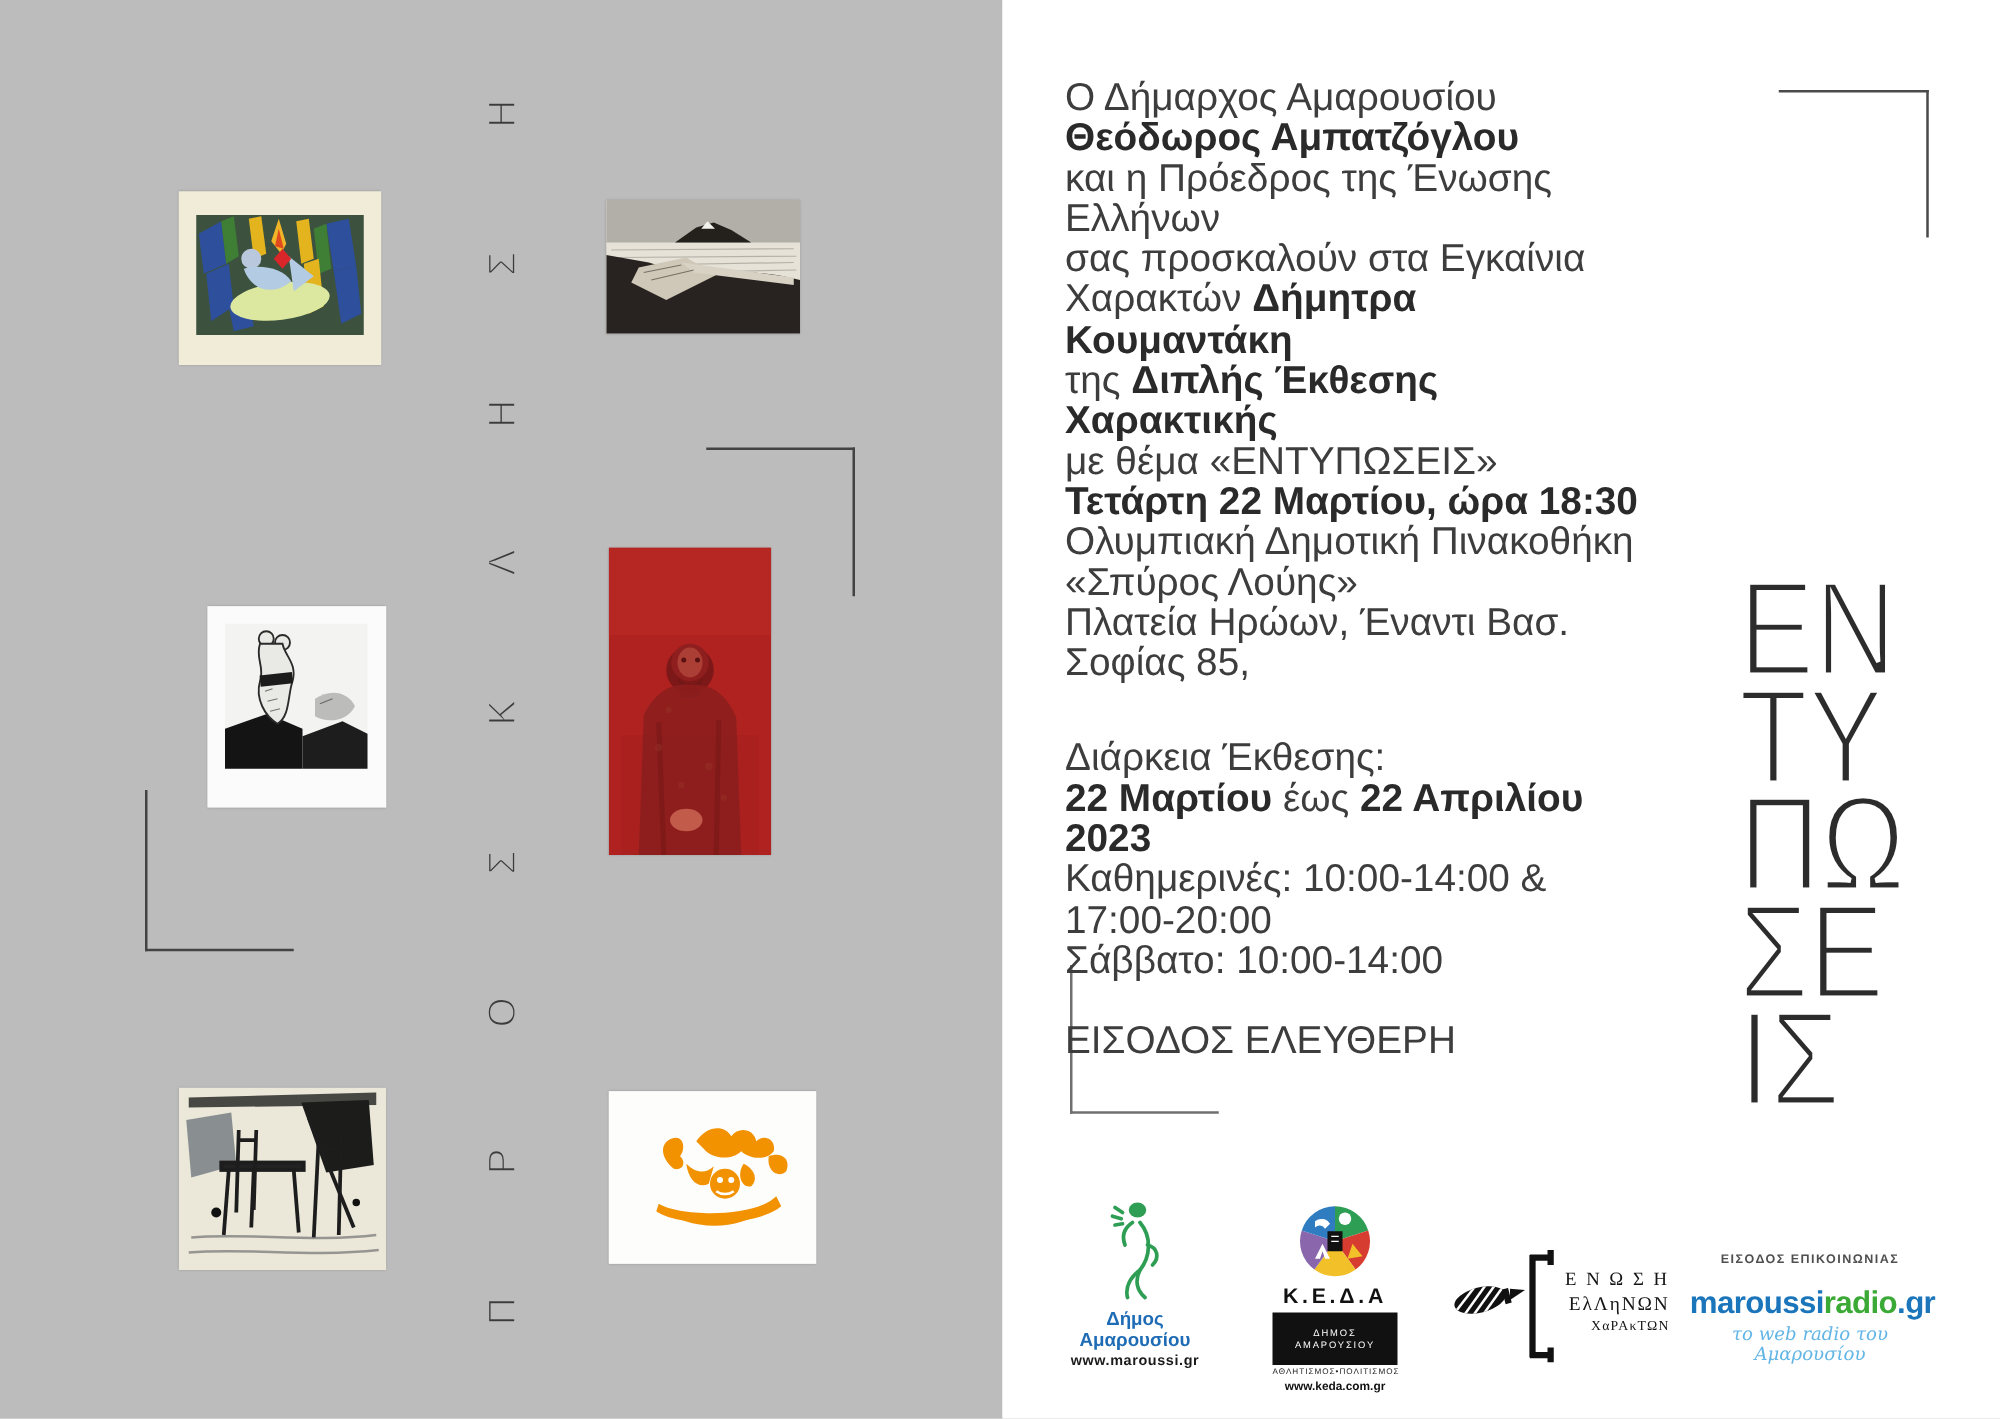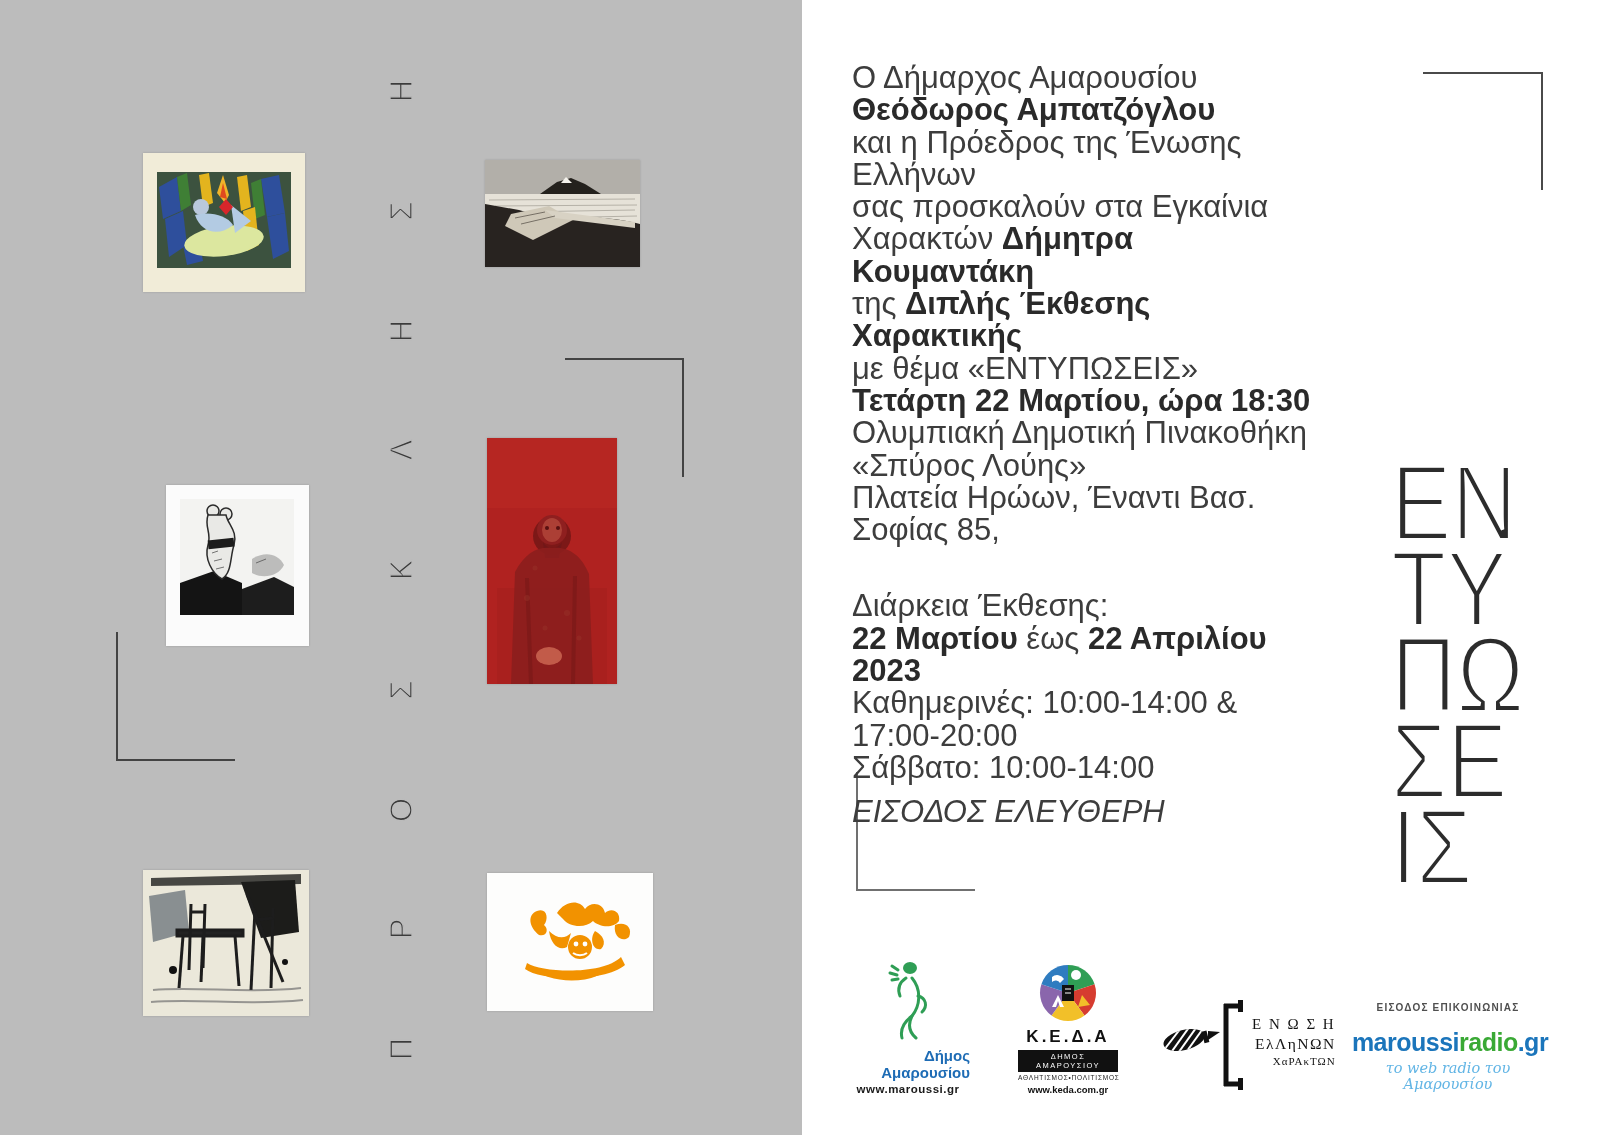--- a/index.html
+++ b/index.html
@@ -25,35 +25,35 @@
   .prosklisi .pl span{display:block;transform:rotate(-90deg);}
 
   
   .artwork{box-shadow:0 0 2px rgba(0,0,0,.18);}
   .artwork svg{display:block;}
 
   
   .invite{left:852px;top:62px;width:470px;color:#3d3d3d;font-size:31px;line-height:32.3px;}
   .invite .b{font-weight:700;color:#2a2a2a;}
   .invite .p2{margin-top:44px;}
-  .invite .p3{margin-top:12px;font-style:italic;}
+  .invite .p3{margin-top:32px;}
 
   
   .entyp{left:1391px;top:460px;width:200px;transform:scaleX(0.84);transform-origin:left top;
          font-size:108px;line-height:86px;font-weight:100;color:#2c2c2c;
          -webkit-text-stroke:4px #ffffff;letter-spacing:0px;}
   .entyp div{height:86px;}
 
   
   .logo{text-align:center;}
-  .lg-maroussi-name{font-size:15px;font-weight:700;color:#1e6cb5;margin-top:5px;text-align:right;}
+  .lg-maroussi-name{font-size:15px;font-weight:700;color:#1e6cb5;margin-top:5px;}
   .lg-maroussi-url{font-size:11.5px;font-weight:700;color:#1a1a1a;letter-spacing:.5px;margin-top:2px;}
   .lg-keda-title{font-size:17px;font-weight:700;color:#111;letter-spacing:3px;margin-top:4px;}
   .lg-keda-bar{display:inline-block;background:#111;color:#fff;font-size:7.5px;letter-spacing:1.5px;
-               padding:2px 5px;margin-top:3px;}
+               padding:12px 5px;margin-top:3px;}
   .lg-keda-sub{font-size:6.5px;color:#222;letter-spacing:.8px;margin-top:2px;}
   .lg-keda-url{font-size:9.5px;font-weight:700;color:#111;margin-top:3px;}
   .engr-text{font-family:"Liberation Serif",serif;color:#141414;text-align:right;}
   .engr-text .e1{font-size:15px;letter-spacing:2px;}
   .engr-text .e2{font-size:15.5px;letter-spacing:1.5px;margin-top:2px;}
   .engr-text .e3{font-size:11px;letter-spacing:1px;margin-top:2px;}
   .sponsor-label{font-size:10px;letter-spacing:1.2px;color:#4f4f4f;font-weight:700;}
   .radio-row{display:flex;align-items:center;justify-content:center;gap:4px;margin-top:14px;}
   .radio-word{font-size:25px;font-weight:700;letter-spacing:-.5px;}
   .radio-blue{color:#1b75bb;} .radio-green{color:#3aa935;}

